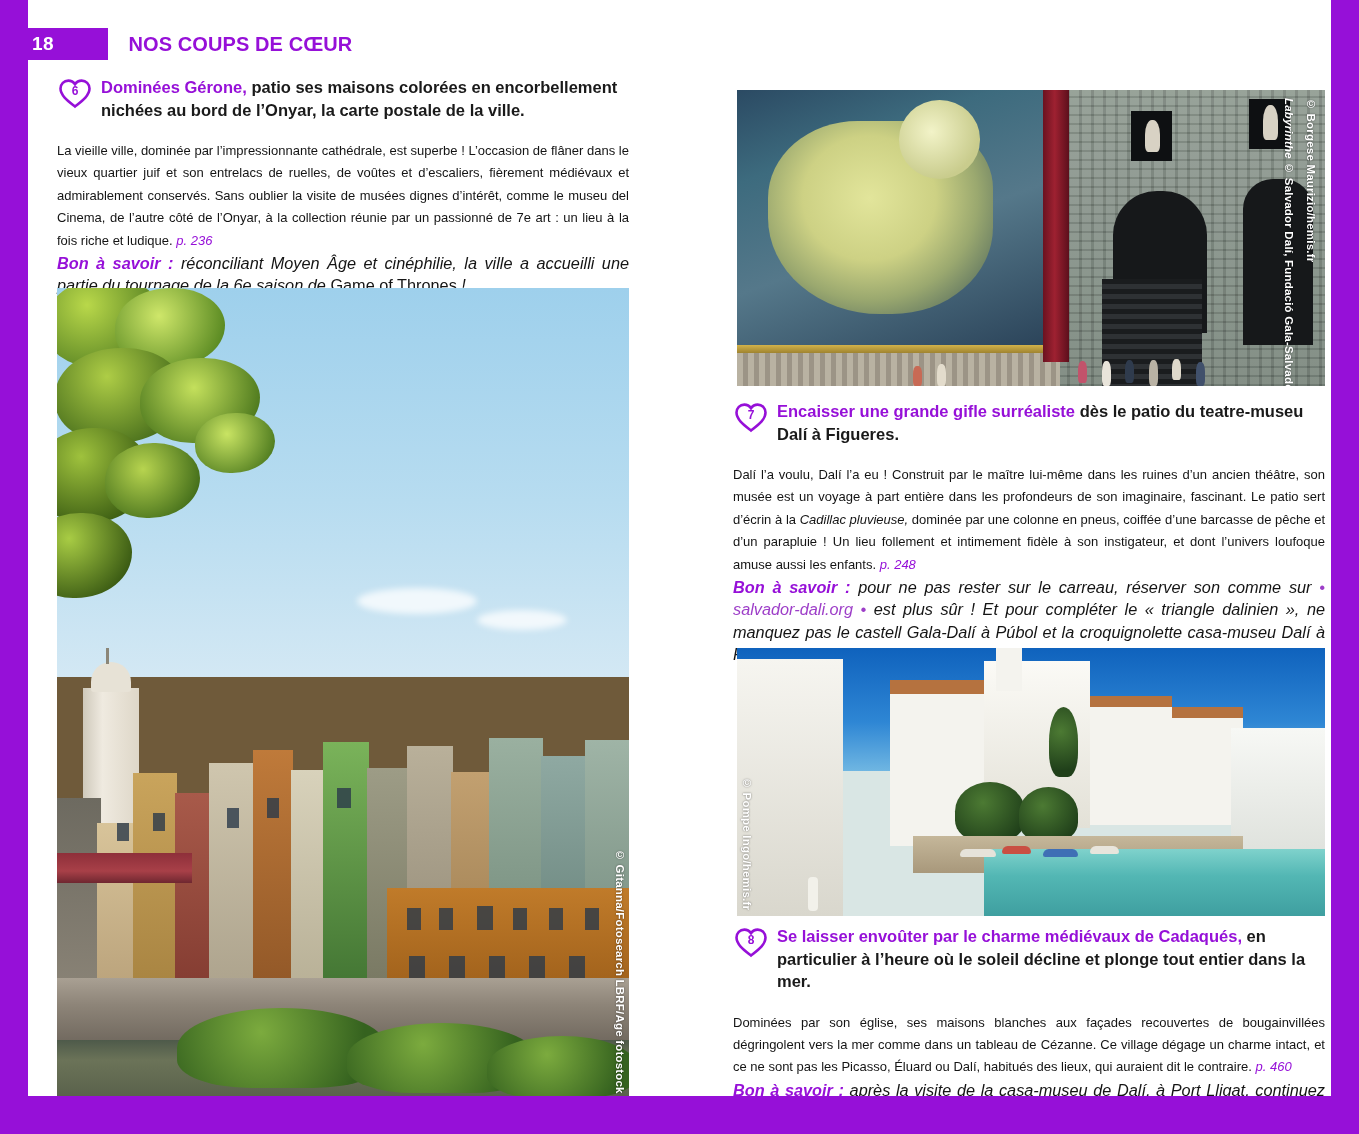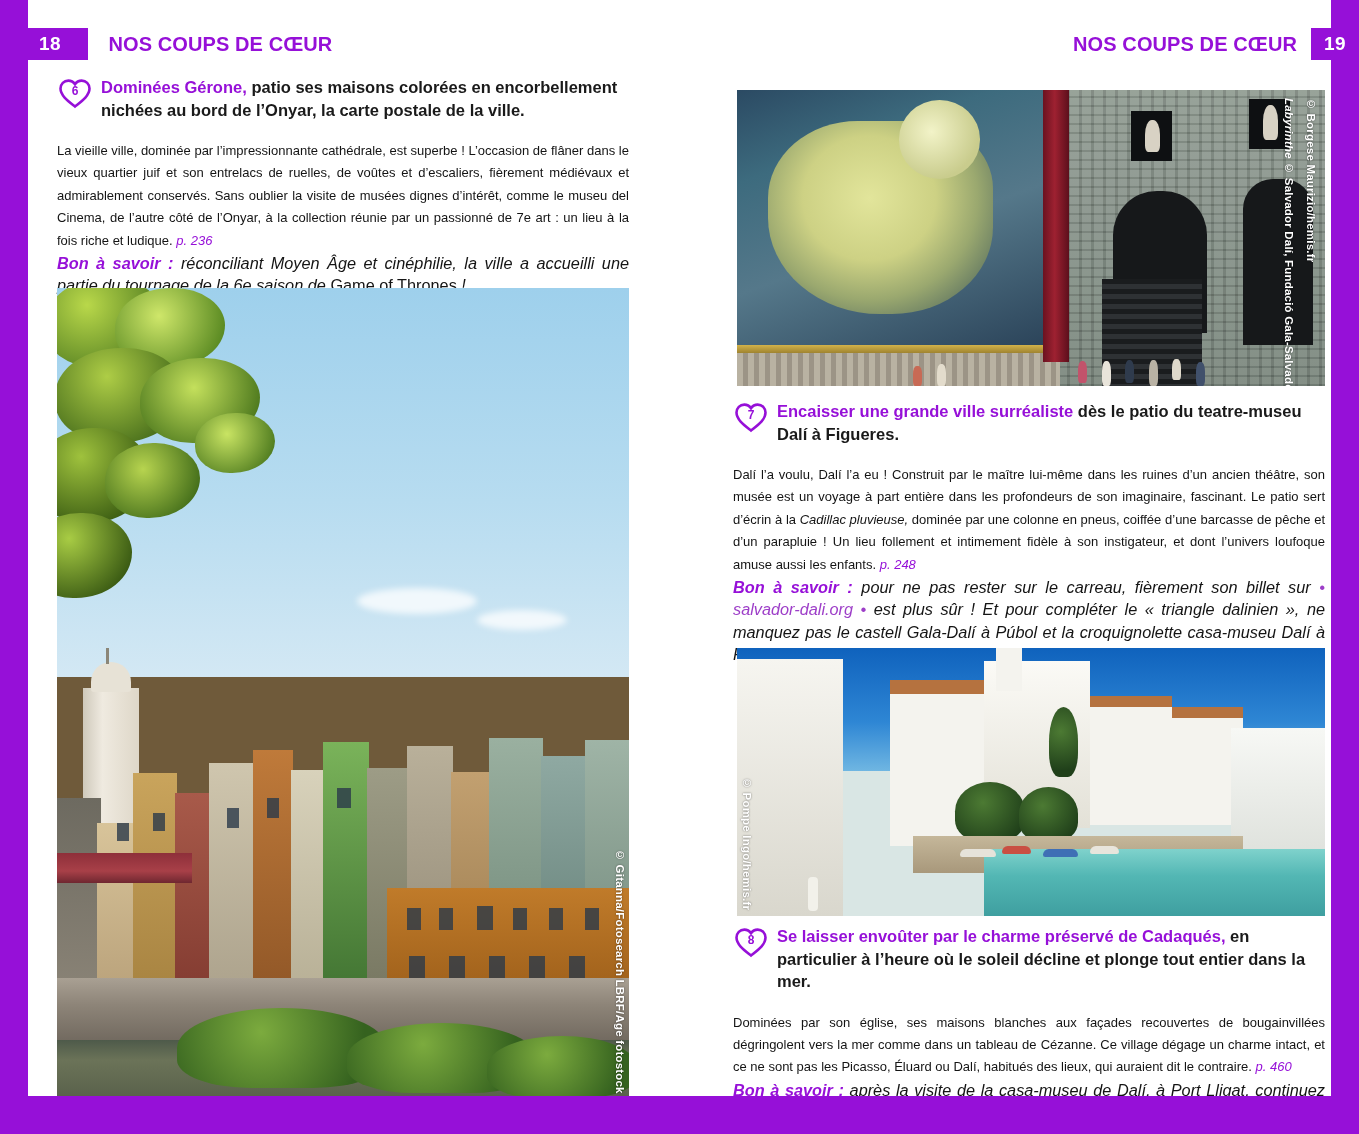--- a/index.html
+++ b/index.html
@@ -43,21 +43,21 @@
     font-weight: bold;
     font-size: 19px;
     line-height: 32px;
     text-align: center;
     width: 48px;
     height: 32px;
     display: inline-block;
     vertical-align: top;
     letter-spacing: 0.5px;
   }
-  .pagenum-left { padding-left: 12px; width: 76px; text-align: center; }
+  .pagenum-left { padding-left: 32px; width: 76px; text-align: left; }
   .hdr-title {
     display: inline-block;
     vertical-align: top;
     color: #9610d8;
     font-weight: bold;
     font-size: 20px;
     line-height: 32px;
     letter-spacing: 0.1px;
     white-space: nowrap;
   }
@@ -355,23 +355,20 @@
     <div class="bridge"></div>
     <div class="quay"></div>
     <div class="river"></div>
     <div class="grass" style="left:120px;top:720px;width:210px;height:80px;"></div>
     <div class="grass" style="left:290px;top:735px;width:190px;height:70px;"></div>
     <div class="grass" style="left:430px;top:748px;width:150px;height:62px;"></div>
 
     <div class="credit" style="right:3px; bottom:4px;">© Gitanna/Fotosearch LBRF/Age fotostock</div>
   </div>
 
-  <div class="hdr hdr-right">
-    <span class="hdr-title">NOS COUPS DE CŒUR</span><span class="pagenum">19</span>
-  </div>
 
   <div class="photo" id="photo-dali">
     <div class="dali-wall"></div>
     <div class="mural">
       <div class="mural-figure"></div>
       <div class="mural-head"></div>
     </div>
     <div class="mural-base"></div>
     <div class="stone-base"></div>
     <div class="curtain"></div>
@@ -396,27 +393,27 @@
 
   <div class="col col-right" style="top:400px;">
     <div class="entry">
       <div class="entry-head">
         <span class="heart">
           <svg width="36" height="32" viewBox="0 0 36 32" aria-hidden="true">
             <path d="M18 29.5C11 24 3.5 18.6 3.5 11.6 3.5 7 7 3.6 11.3 3.6c2.7 0 5.2 1.4 6.7 3.6 1.5-2.2 4-3.6 6.7-3.6C29 3.6 32.5 7 32.5 11.6c0 7-7.5 12.4-14.5 17.9z" fill="none" stroke="#9610d8" stroke-width="2.6"></path>
             <text x="18" y="17.5" font-family="Liberation Sans, sans-serif" font-size="12" font-weight="bold" fill="#9610d8" text-anchor="middle">7</text>
           </svg>
         </span>
-        <span class="hl">Encaisser une grande ville surréaliste</span><span> dès le patio du teatre-museu Dalí à Figueres.</span>
+        <span class="hl">Encaisser une grande gifle surréaliste</span><span> dès le patio du teatre-museu Dalí à Figueres.</span>
       </div>
       <div class="body-txt">
         <span>Dalí l’a voulu, Dalí l’a eu ! Construit par le maître lui-même dans les ruines d’un ancien théâtre, son musée est un voyage à part entière dans les profondeurs de son imaginaire, fascinant. Le patio sert d’écrin à la </span><span class="ital">Cadillac pluvieuse,</span><span> dominée par une colonne en pneus, coiffée d’une barcasse de pêche et d’un parapluie ! Un lieu follement et intimement fidèle à son instigateur, et dont l’univers loufoque amuse aussi les enfants. </span><span class="pref">p. 248</span>
       </div>
       <div class="tip">
-        <b>Bon à savoir :</b><span> pour ne pas rester sur le carreau, fièrement son billet sur </span><span class="url">• salvador-dali.org •</span><span> est plus sûr ! Et pour compléter le « triangle dalinien », ne manquez pas le castell Gala-Dalí à Púbol et la croquignolette casa-museu Dalí à Port Lligat (Cadaqués).</span>
+        <b>Bon à savoir :</b><span> pour ne pas rester sur le carreau, réserver son comme sur </span><span class="url">• salvador-dali.org •</span><span> est plus sûr ! Et pour compléter le « triangle dalinien », ne manquez pas le castell Gala-Dalí à Púbol et la croquignolette casa-museu Dalí à Port Lligat (Cadaqués).</span>
       </div>
     </div>
   </div>
 
   <div class="photo" id="photo-cadaques">
     <div class="cq-sky"></div>
     <div class="cq-bld" style="left:0;top:4%;width:18%;height:96%;background:linear-gradient(180deg,#f6f5f0,#d9d7cd);"></div>
     <div class="cq-bld" style="left:26%;top:14%;width:16%;height:60%;"></div>
     <div class="cq-roof" style="left:26%;top:12%;width:16%;height:5%;"></div>
     <div class="cq-bld" style="left:42%;top:5%;width:18%;height:62%;background:linear-gradient(180deg,#fbfaf6,#e3e1d7);"></div>
@@ -441,21 +438,21 @@
 
   <div class="col col-right" style="top:925px;">
     <div class="entry">
       <div class="entry-head">
         <span class="heart">
           <svg width="36" height="32" viewBox="0 0 36 32" aria-hidden="true">
             <path d="M18 29.5C11 24 3.5 18.6 3.5 11.6 3.5 7 7 3.6 11.3 3.6c2.7 0 5.2 1.4 6.7 3.6 1.5-2.2 4-3.6 6.7-3.6C29 3.6 32.5 7 32.5 11.6c0 7-7.5 12.4-14.5 17.9z" fill="none" stroke="#9610d8" stroke-width="2.6"></path>
             <text x="18" y="17.5" font-family="Liberation Sans, sans-serif" font-size="12" font-weight="bold" fill="#9610d8" text-anchor="middle">8</text>
           </svg>
         </span>
-        <span class="hl">Se laisser envoûter par le charme préservé de Cadaqués,</span><span> en particulier à l’heure où le soleil décline et plonge tout entier dans la mer.</span>
+        <span class="hl">Se laisser envoûter par le charme médiévaux de Cadaqués,</span><span> en particulier à l’heure où le soleil décline et plonge tout entier dans la mer.</span>
       </div>
       <div class="body-txt">
         <span>Dominées par son église, ses maisons blanches aux façades recouvertes de bougainvillées dégringolent vers la mer comme dans un tableau de Cézanne. Ce village dégage un charme intact, et ce ne sont pas les Picasso, Éluard ou Dalí, habitués des lieux, qui auraient dit le contraire. </span><span class="pref">p. 460</span>
       </div>
       <div class="tip">
         <b>Bon à savoir :</b><span> après la visite de la casa-museu de Dalí, à Port Lligat, continuez la balade jusqu’au phare du cap de Creus, où l’on trouve encore des criques préservées dans un paysage absolument sublime.</span>
       </div>
     </div>
   </div>
 

